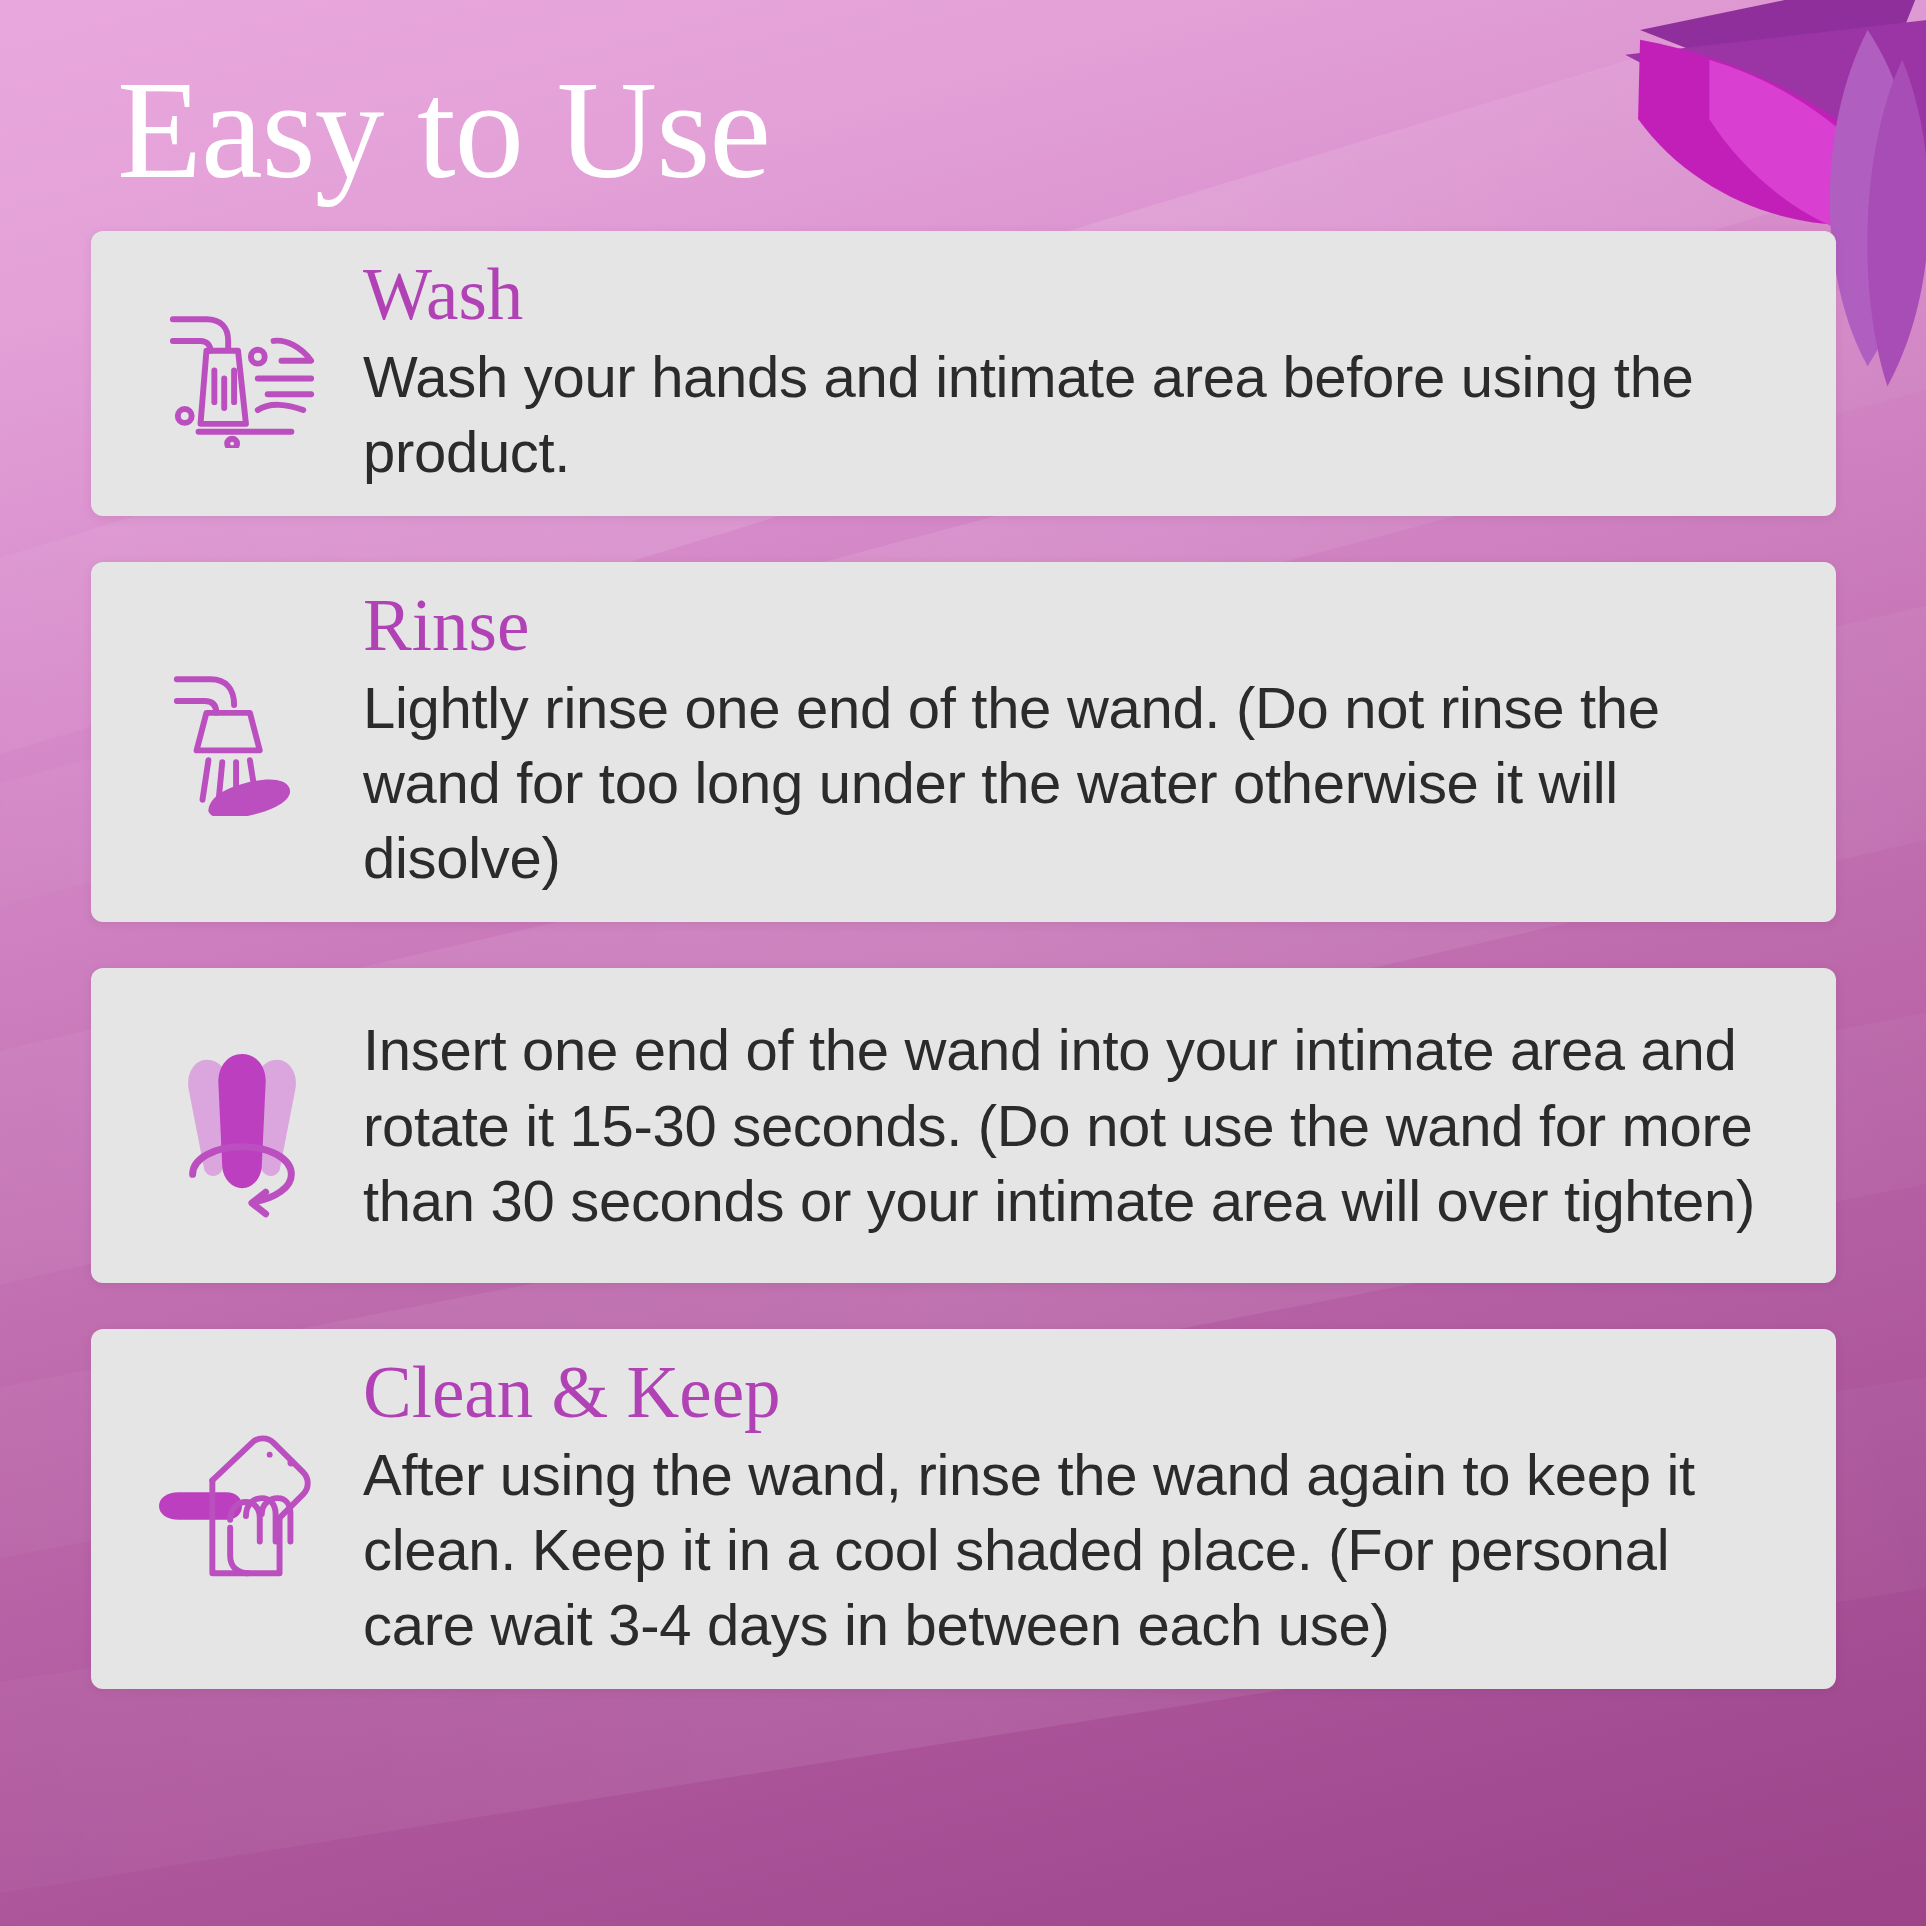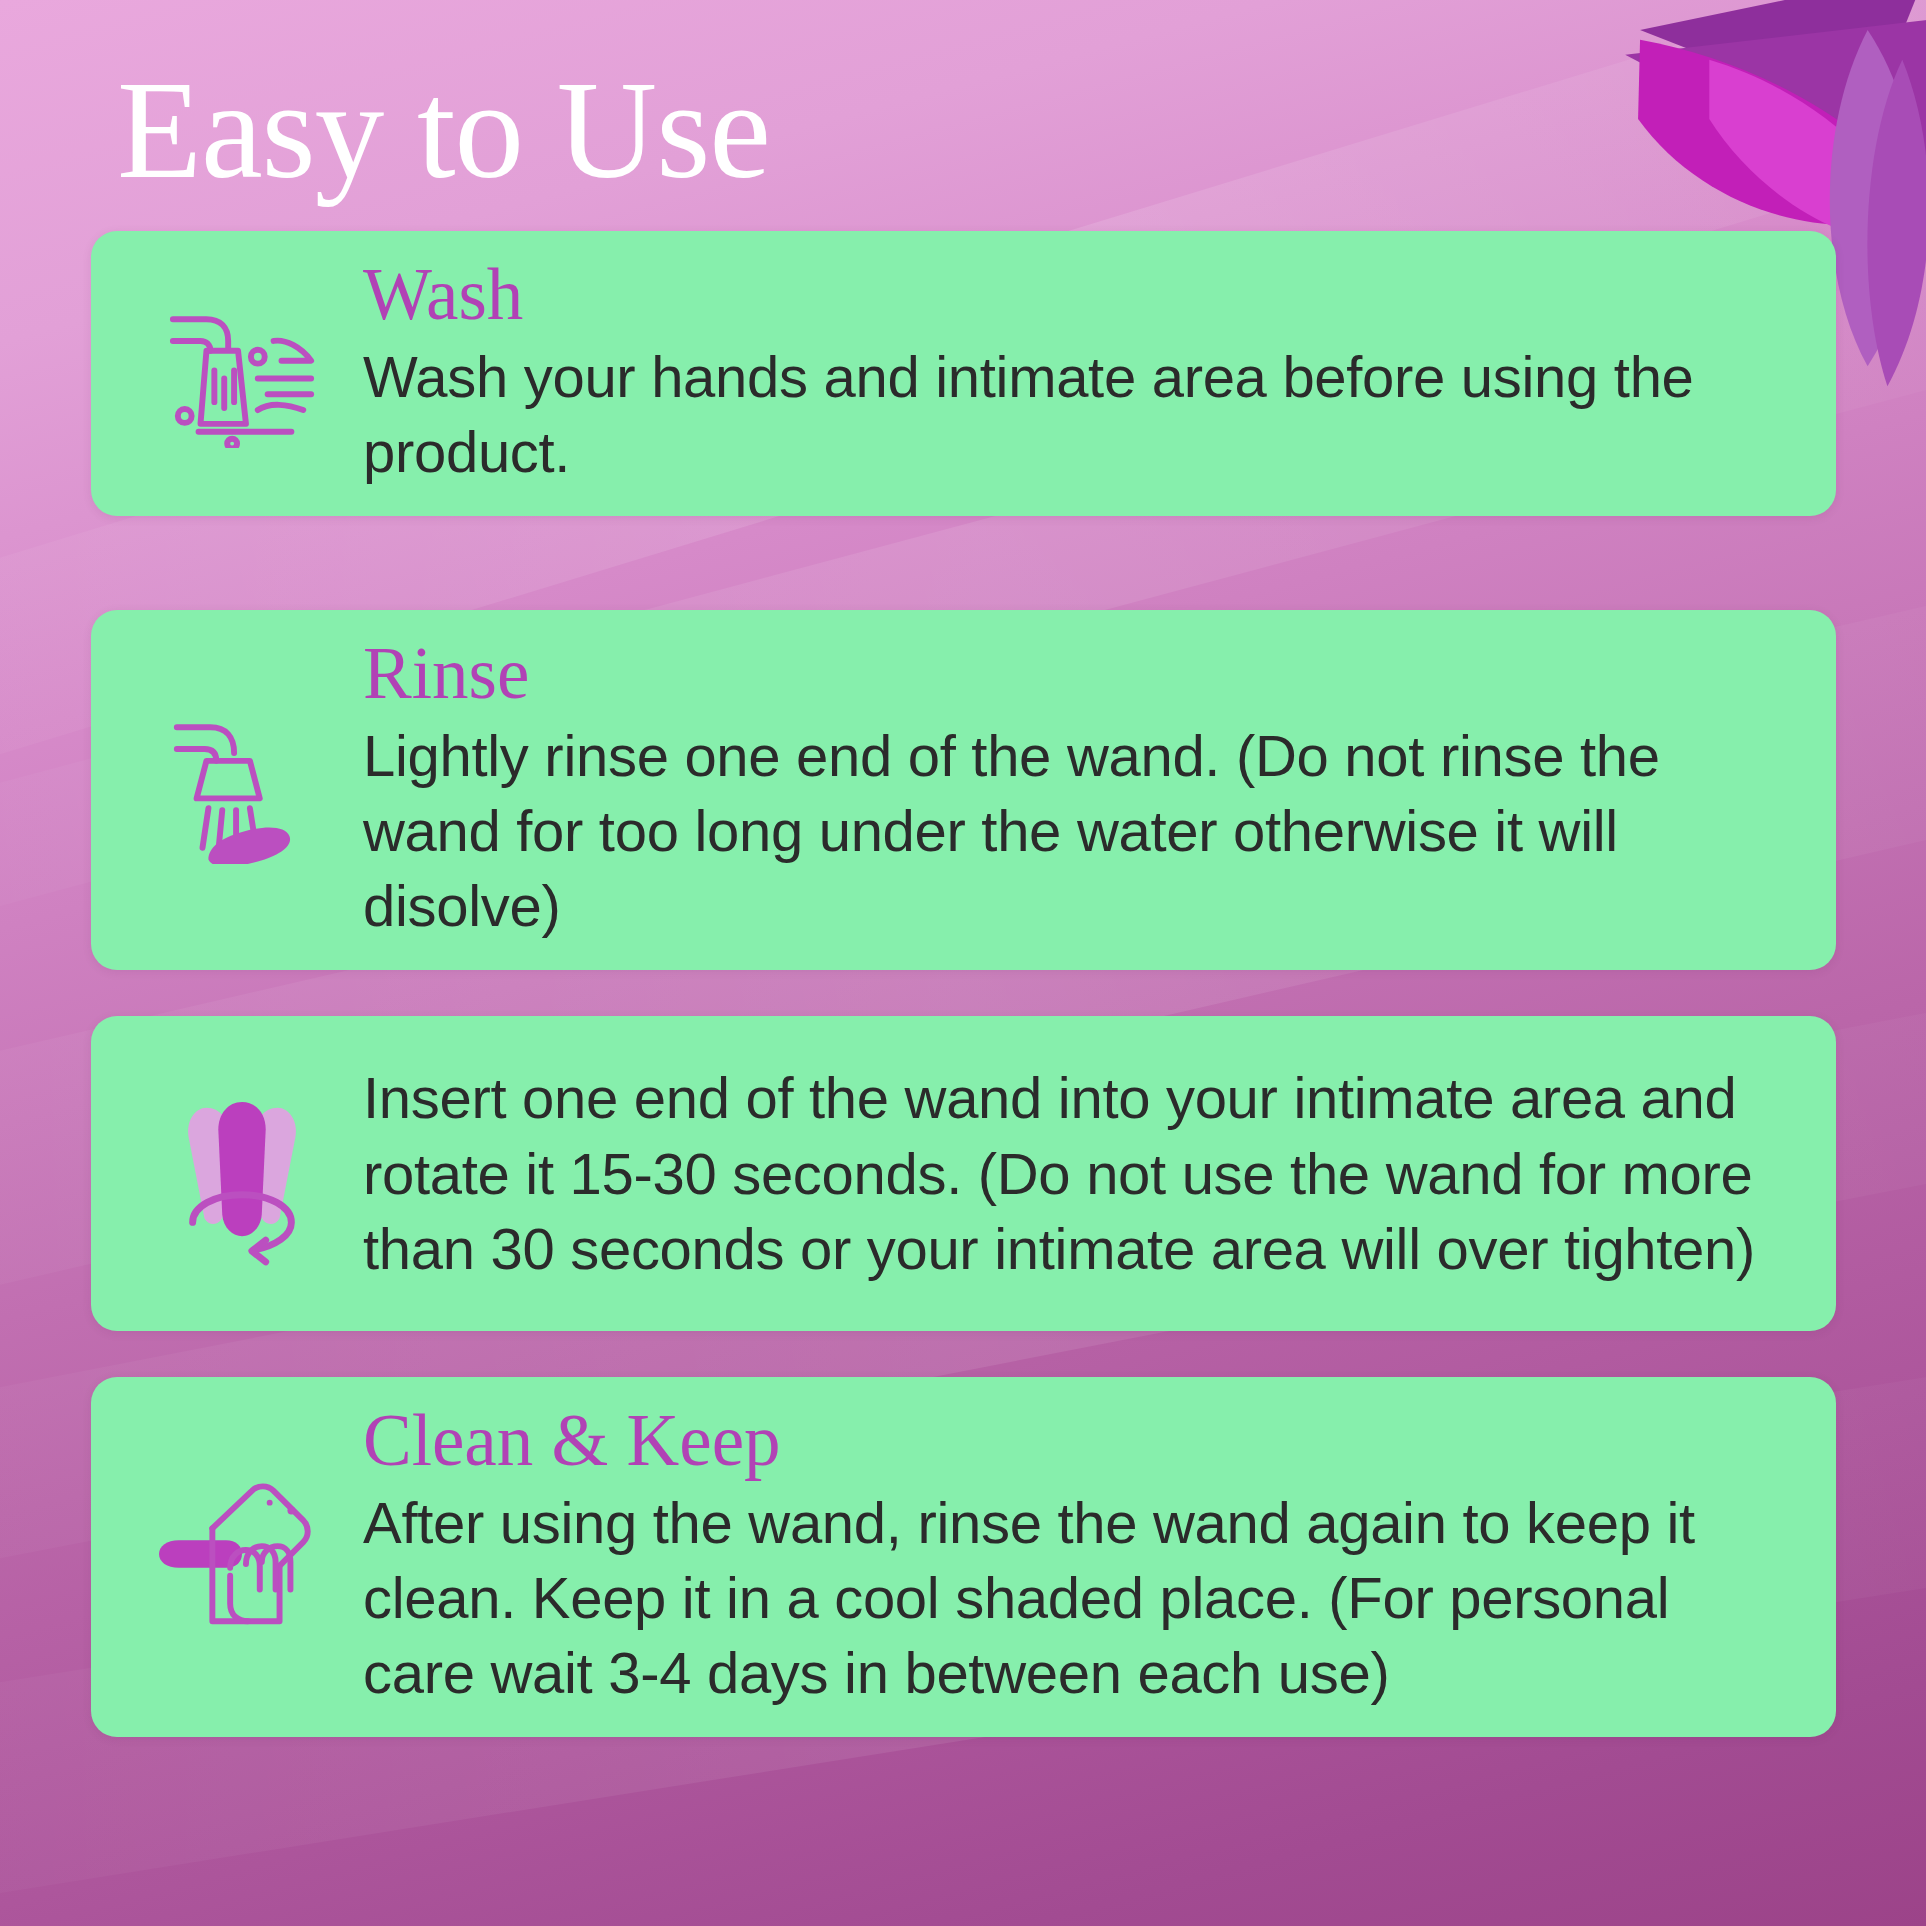--- a/index.html
+++ b/index.html
@@ -55,29 +55,29 @@
   .cards {
     position:absolute;
     left:91px; right:91px;
     top:231px;
     display:flex;
     flex-direction:column;
     gap:46px;
   }
 
   .card {
-    background:#86efac;
-    border-radius:26px;
+    background:#e5e5e5;
+    border-radius:12px;
     display:flex;
     align-items:center;
     padding:26px 40px 26px 38px;
     box-shadow:0 2px 10px rgba(90,30,80,0.10);
   }
   .card-1 { min-height:259px; }
-  .card-2 { min-height:255px;margin-top:48px; }
+  .card-2 { min-height:255px; }
   .card-3 { min-height:315px; }
   .card-4 { min-height:327px;justify-content:flex-end; }
 
   .card-icon {
     width:226px;
     flex:0 0 226px;
     display:flex;
     align-items:center;
     justify-content:center;
   }

